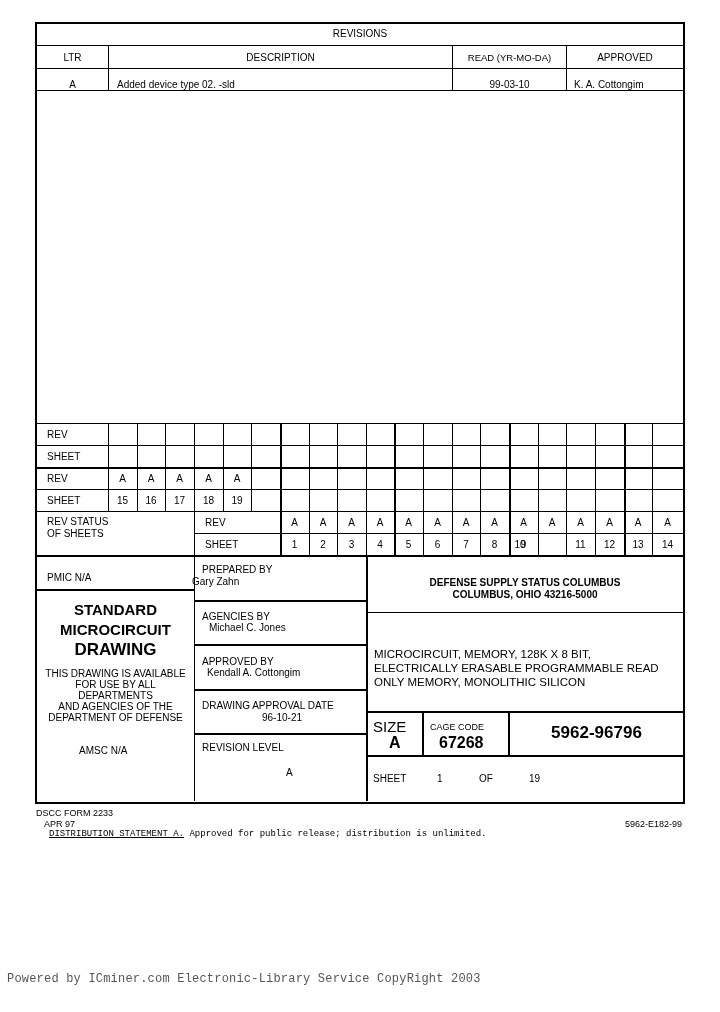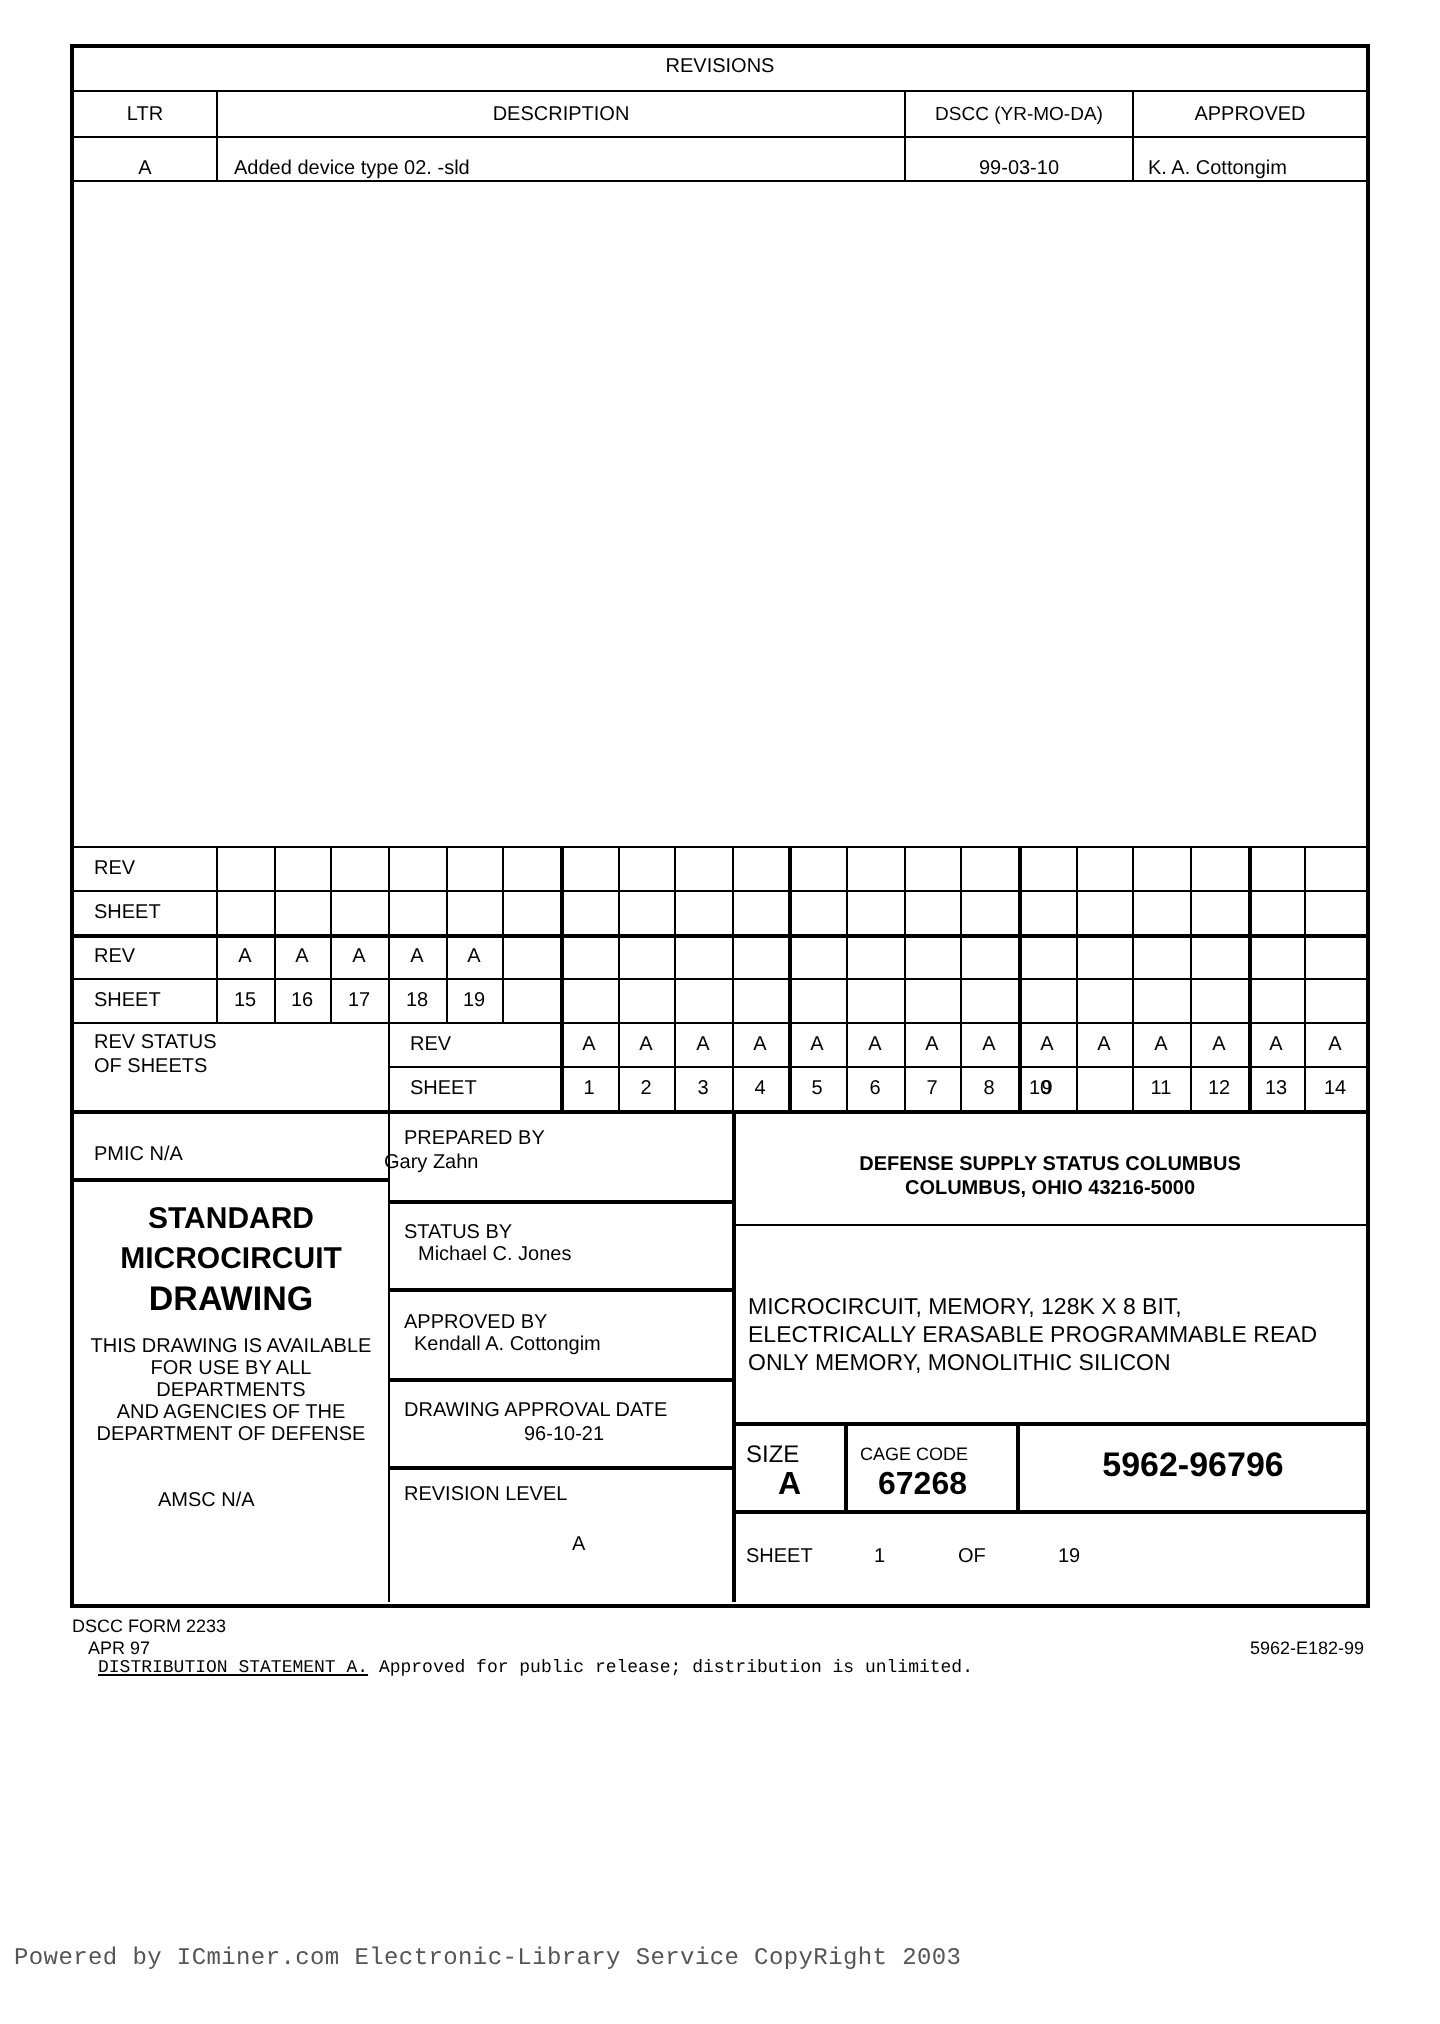--- a/index.html
+++ b/index.html
@@ -24,21 +24,21 @@
 <div class="t c" style="left:37px;top:28px;width:646px;">REVISIONS</div>
 <div class="hl" style="left:37px;top:45px;width:646px;"></div>
 <div class="hl" style="left:37px;top:68px;width:646px;"></div>
 <div class="hl" style="left:37px;top:90px;width:646px;"></div>
 <div class="vl" style="left:108px;top:46px;height:45px;"></div>
 <div class="vl" style="left:452px;top:46px;height:45px;"></div>
 <div class="vl" style="left:566px;top:46px;height:45px;"></div>
 
 <div class="t c" style="left:37px;top:52px;width:71px;">LTR</div>
 <div class="t c" style="left:109px;top:52px;width:343px;">DESCRIPTION</div>
-<div class="t c" style="left:453px;top:52px;width:113px;font-size:9.5px;">DSCC (YR-MO-DA)</div>
+<div class="t c" style="left:453px;top:52px;width:113px;font-size:9.5px;">READ (YR-MO-DA)</div>
 <div class="t c" style="left:567px;top:52px;width:116px;">APPROVED</div>
 
 <div>
   <div class="t c" style="left:37px;top:79px;width:71px;">A</div>
   <div class="t" style="left:117px;top:79px;">Added device type 02. -sld</div>
   <div class="t c" style="left:453px;top:79px;width:113px;">99-03-10</div>
   <div class="t" style="left:574px;top:79px;">K. A. Cottongim</div>
 </div>
 
 <div class="hl" style="left:37px;top:423px;width:646px;"></div>
@@ -225,35 +225,35 @@
 <div class="t c b" style="left:37px;top:640px;width:157px;font-size:17px;line-height:20px;">DRAWING</div>
 <div class="t c" style="left:37px;top:668px;width:157px;line-height:11px;">THIS DRAWING IS AVAILABLE</div>
 <div class="t c" style="left:37px;top:679px;width:157px;line-height:11px;">FOR USE BY ALL</div>
 <div class="t c" style="left:37px;top:690px;width:157px;line-height:11px;">DEPARTMENTS</div>
 <div class="t c" style="left:37px;top:701px;width:157px;line-height:11px;">AND AGENCIES OF THE</div>
 <div class="t c" style="left:37px;top:712px;width:157px;line-height:11px;">DEPARTMENT OF DEFENSE</div>
 <div class="t" style="left:79px;top:745px;">AMSC N/A</div>
 
 <div class="t" style="left:202px;top:564px;">PREPARED BY</div>
 <div class="t" style="left:192px;top:576px;">Gary Zahn</div>
-<div class="t" style="left:202px;top:611px;">STATUS BY</div>
+<div class="t" style="left:202px;top:611px;">AGENCIES BY</div>
 <div class="t" style="left:209px;top:622px;">Michael C. Jones</div>
 <div class="t" style="left:202px;top:656px;">APPROVED BY</div>
 <div class="t" style="left:207px;top:667px;">Kendall A. Cottongim</div>
 <div class="t" style="left:202px;top:700px;">DRAWING APPROVAL DATE</div>
 <div class="t" style="left:262px;top:712px;">96-10-21</div>
 <div class="t" style="left:202px;top:742px;">REVISION LEVEL</div>
 <div class="t" style="left:286px;top:767px;">A</div>
 
 <div class="t c b" style="left:367px;top:577px;width:316px;">DEFENSE SUPPLY STATUS COLUMBUS</div>
 <div class="t c b" style="left:367px;top:589px;width:316px;">COLUMBUS, OHIO 43216-5000</div>
 <div class="t" style="left:374px;top:647px;font-size:11.5px;line-height:14px;">MICROCIRCUIT, MEMORY, 128K X 8 BIT,</div>
 <div class="t" style="left:374px;top:661px;font-size:11.5px;line-height:14px;">ELECTRICALLY ERASABLE PROGRAMMABLE READ</div>
 <div class="t" style="left:374px;top:675px;font-size:11.5px;line-height:14px;">ONLY MEMORY, MONOLITHIC SILICON</div>
-<div class="t" style="left:373px;top:721px;font-size:12px;">SIZE</div>
+<div class="t" style="left:373px;top:721px;font-size:15px;">SIZE</div>
 <div class="t b" style="left:389px;top:734px;font-size:16px;line-height:18px;">A</div>
 <div class="t" style="left:430px;top:721px;font-size:9px;">CAGE CODE</div>
 <div class="t b" style="left:439px;top:734px;font-size:16px;line-height:18px;">67268</div>
 <div class="t c b" style="left:510px;top:723px;width:173px;font-size:17px;line-height:20px;">5962-96796</div>
 <div class="t" style="left:373px;top:773px;">SHEET</div>
 <div class="t" style="left:437px;top:773px;">1</div>
 <div class="t" style="left:479px;top:773px;">OF</div>
 <div class="t" style="left:529px;top:773px;">19</div>
 
 <div class="t" style="left:36px;top:807px;font-size:9px;">DSCC FORM 2233</div>

